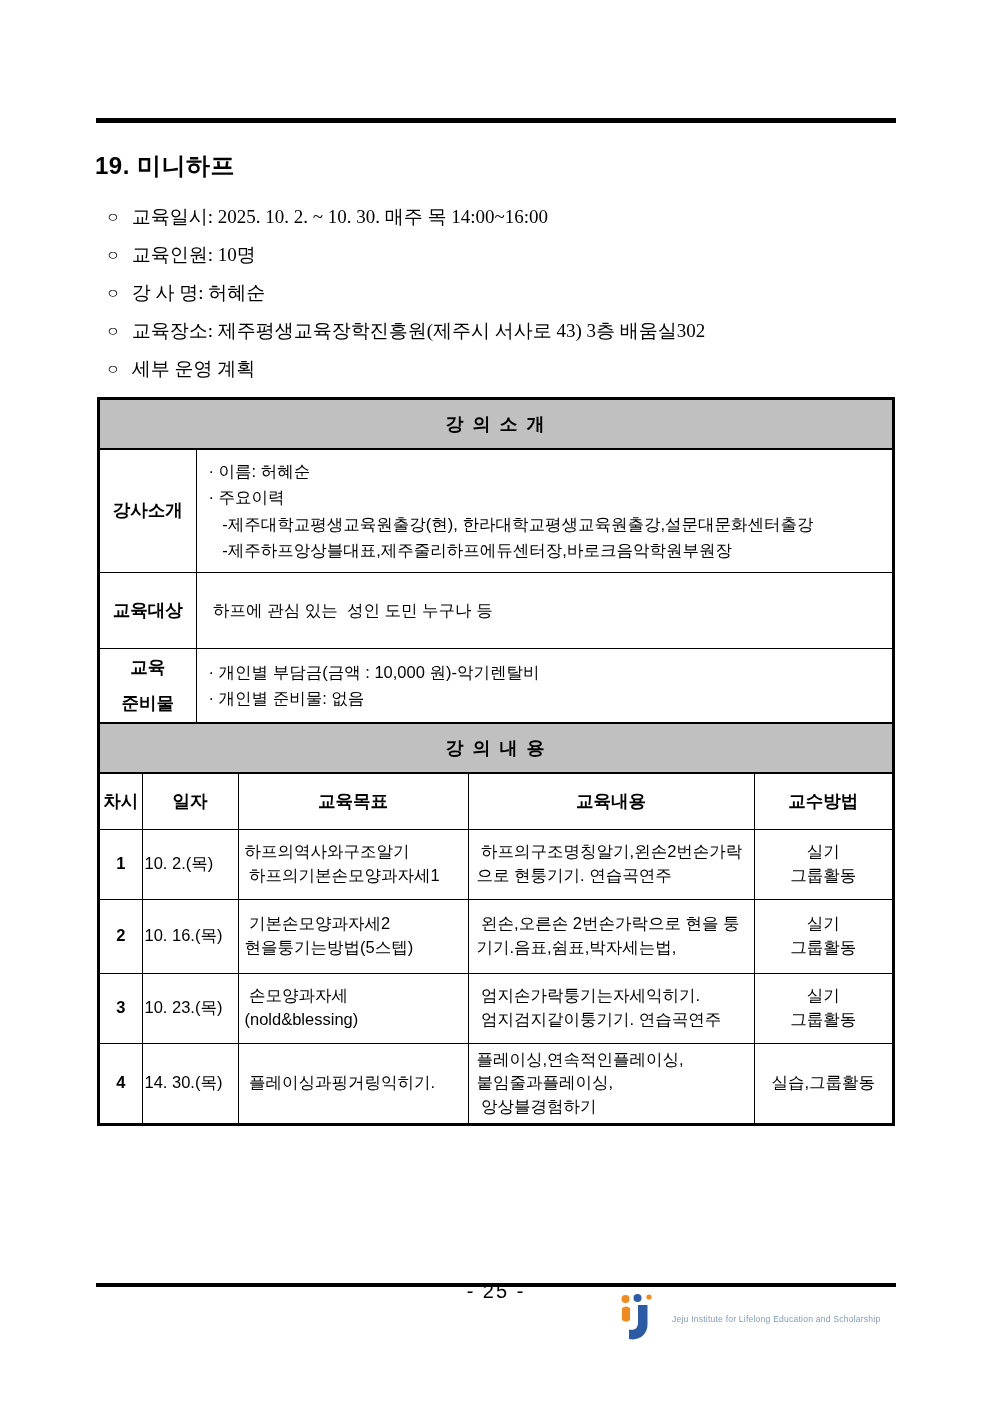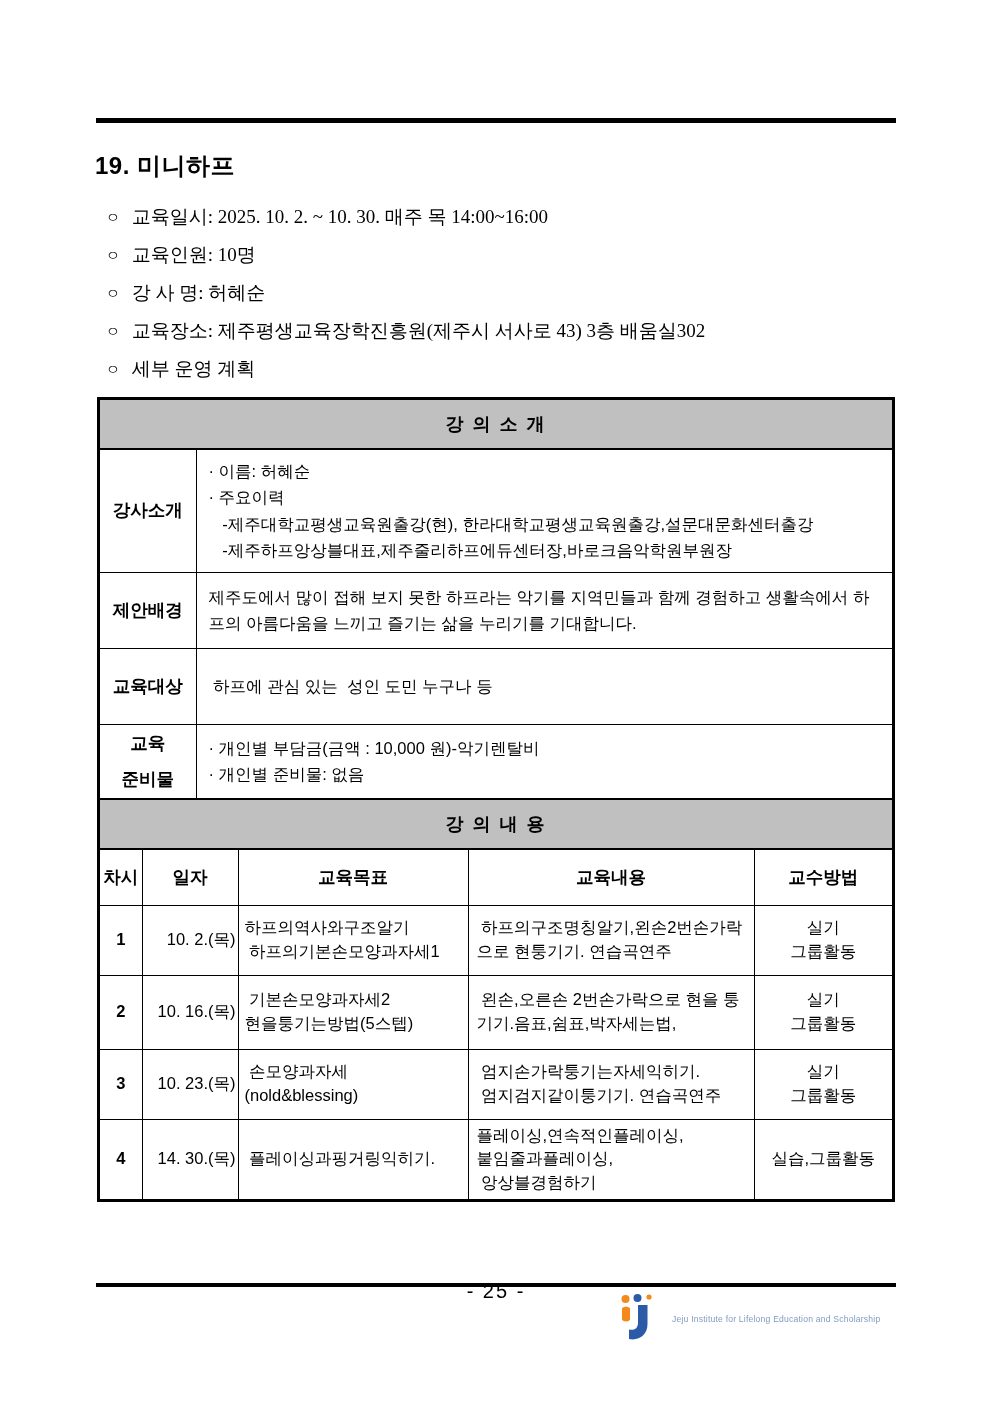--- a/index.html
+++ b/index.html
@@ -89,21 +89,21 @@
     height: 55px;
     text-align: center;
     vertical-align: middle;
   }
   .sched-table td {
     font-size: 16.5px;
     vertical-align: middle;
     line-height: 1.45;
   }
   .sched-table .c-session { text-align: center; font-weight: bold; }
-  .sched-table .c-date { text-align: right; padding: 0 2px; }
+  .sched-table .c-date { text-align: left; padding: 0 2px; }
   .sched-table .c-goal { padding: 4px 4px 4px 6px; white-space: pre-wrap; }
   .sched-table .c-content { padding: 4px 4px 4px 8px; white-space: pre-wrap; word-break: break-all; }
   .sched-table .c-method { text-align: center; white-space: pre-line; padding: 0 4px; }
 
   .page-number {
     position: absolute;
     left: 0; top: 1280px;
     width: 100%;
     text-align: center;
     font-size: 20px;
@@ -169,24 +169,20 @@
     <div class="section-header sh-intro">강 의 소 개</div>
 
     <table class="intro-table">
       <tbody>
         <tr>
           <td class="label-cell" style="height:122px">강사소개</td>
           <td class="content-cell">· 이름: 허혜순
 · 주요이력
    -제주대학교평생교육원출강(현), 한라대학교평생교육원출강,설문대문화센터출강
    -제주하프앙상블대표,제주줄리하프에듀센터장,바로크음악학원부원장</td>
-        </tr>
-        <tr>
-          <td class="label-cell" style="height:76px">제안배경</td>
-          <td class="content-cell">제주도에서 많이 접해 보지 못한 하프라는 악기를 지역민들과 함께 경험하고 생활속에서 하프의 아름다움을 느끼고 즐기는 삶을 누리기를 기대합니다.</td>
         </tr>
         <tr>
           <td class="label-cell" style="height:76px">교육대상</td>
           <td class="content-cell"> 하프에 관심 있는  성인 도민 누구나 등</td>
         </tr>
         <tr>
           <td class="label-cell" style="height:68px">교육
 준비물</td>
           <td class="content-cell">· 개인별 부담금(금액 : 10,000 원)-악기렌탈비
 · 개인별 준비물: 없음</td>

